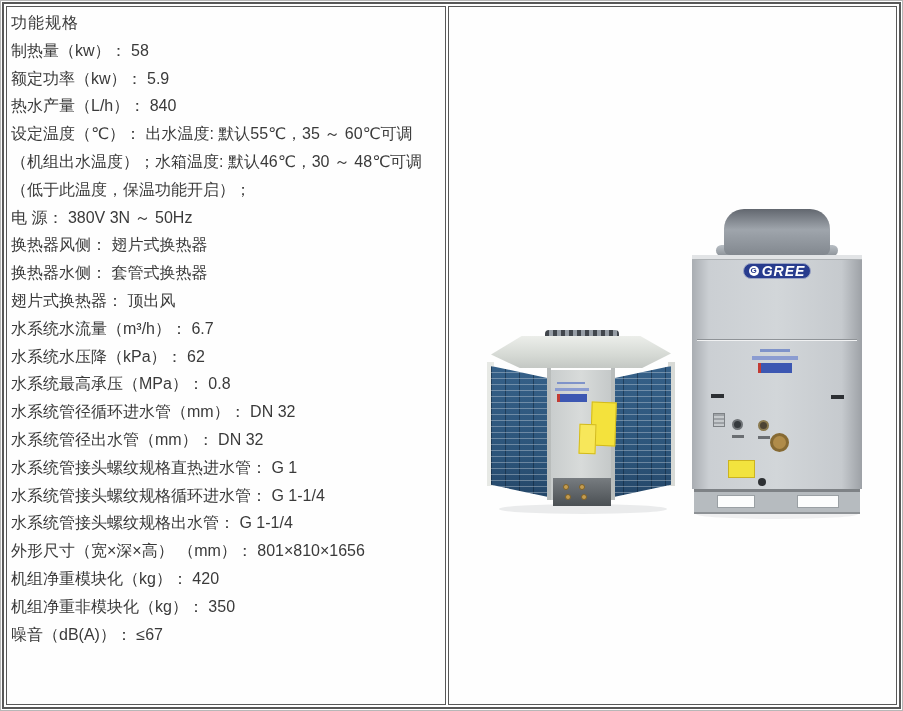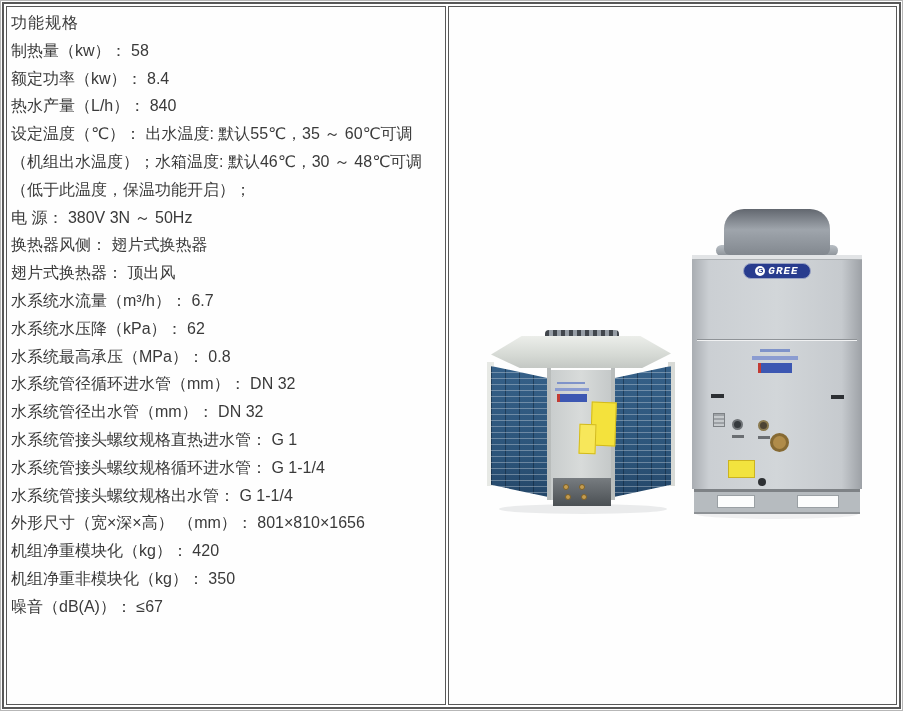--- a/index.html
+++ b/index.html
@@ -54,21 +54,21 @@
   .ub-cowl-lip { left:24px; top:38px; width:122px; height:11px; border-radius:6px;
                  background:linear-gradient(180deg,#b9bfc5,#8d9399); }
   .ub-body { left:0; top:48px; width:170px; height:234px;
              background:linear-gradient(90deg,#a9adb2,#cbcfd3 10%,#d2d6d9 50%,#c6cace 88%,#9da1a6); }
   .ub-body-topline { left:0; top:48px; width:170px; height:5px; background:#e2e4e6; border-bottom:1px solid #aeb2b5; }
   .ub-groove { left:5px; top:132px; width:160px; height:2px; background:#8f9397; border-bottom:1px solid #f0f1f2; }
   .ub-badge { left:51px; top:56px; width:68px; height:16px; border-radius:9px; background:#283c8e;
               border:1px solid #9aa3c4; display:flex; align-items:center; justify-content:center; gap:3px; }
   .ub-badge-g { position:static; width:10px; height:10px; border-radius:50%; background:#ffffff; color:#283c8e;
                 font-size:8px; font-weight:bold; line-height:10px; text-align:center; }
-  .ub-badge-txt { position:static; color:#ffffff; font-size:11px; font-weight:bold; font-style:italic; letter-spacing:1px;font-family:Liberation Mono, monospace; }
+  .ub-badge-txt { position:static; color:#ffffff; font-size:14px; font-weight:bold; font-style:italic; letter-spacing:1px; }
   .ub-mark1 { left:68px; top:142px; width:30px; height:3px; background:#7f93c9; }
   .ub-mark2 { left:60px; top:149px; width:46px; height:4px; background:#8b9cd1; }
   .ub-mark3 { left:66px; top:156px; width:34px; height:10px; background:#3c57b2; border-left:3px solid #c23b34; }
   .ub-dash { width:13px; height:4px; background:#2c2f33; }
   .ub-dash.l { left:19px; top:187px; } .ub-dash.r { left:139px; top:188px; }
   .ub-sqgrid { left:21px; top:206px; width:12px; height:14px; border:1px solid #7d8185;
                background:repeating-linear-gradient(180deg,#9ea2a6 0 2px,#c6cacd 2px 4px); }
   .ub-fit { border-radius:50%; }
   .ub-fit.f1 { left:40px; top:212px; width:11px; height:11px; background:#35393d; border:2px solid #6e7276; }
   .ub-fit.f2 { left:66px; top:213px; width:11px; height:11px; background:#4d4434; border:2px solid #8a7a50; }
@@ -84,25 +84,26 @@
 </style>
 </head>
 <body>
 
 <div class="outer">
   <div class="frame">
 
     <div class="cell specs">
       <div class="spec-title">功能规格</div>
       <div class="spec-line">制热量（kw）：  58</div>
-      <div class="spec-line">额定功率（kw）：  8.4</div>
+      <div class="spec-line">额定功率（kw）：  5.9</div>
       <div class="spec-line">热水产量（L/h）：  840</div>
       <div class="spec-line">设定温度（℃）：  出水温度: 默认55℃，35 ～ 60℃可调（机组出水温度）；水箱温度: 默认46℃，30 ～ 48℃可调（低于此温度，保温功能开启）；</div>
       <div class="spec-line">电 源：  380V 3N ～ 50Hz</div>
       <div class="spec-line">换热器风侧：  翅片式换热器</div>
+      <div class="spec-line">换热器水侧：  套管式换热器</div>
       <div class="spec-line">翅片式换热器：  顶出风</div>
       <div class="spec-line">水系统水流量（m³/h）：  6.7</div>
       <div class="spec-line">水系统水压降（kPa）：  62</div>
       <div class="spec-line">水系统最高承压（MPa）：  0.8</div>
       <div class="spec-line">水系统管径循环进水管（mm）：  DN 32</div>
       <div class="spec-line">水系统管径出水管（mm）：  DN 32</div>
       <div class="spec-line">水系统管接头螺纹规格直热进水管：  G 1</div>
       <div class="spec-line">水系统管接头螺纹规格循环进水管：  G 1-1/4</div>
       <div class="spec-line">水系统管接头螺纹规格出水管：  G 1-1/4</div>
       <div class="spec-line">外形尺寸（宽×深×高） （mm）：  801×810×1656</div>

